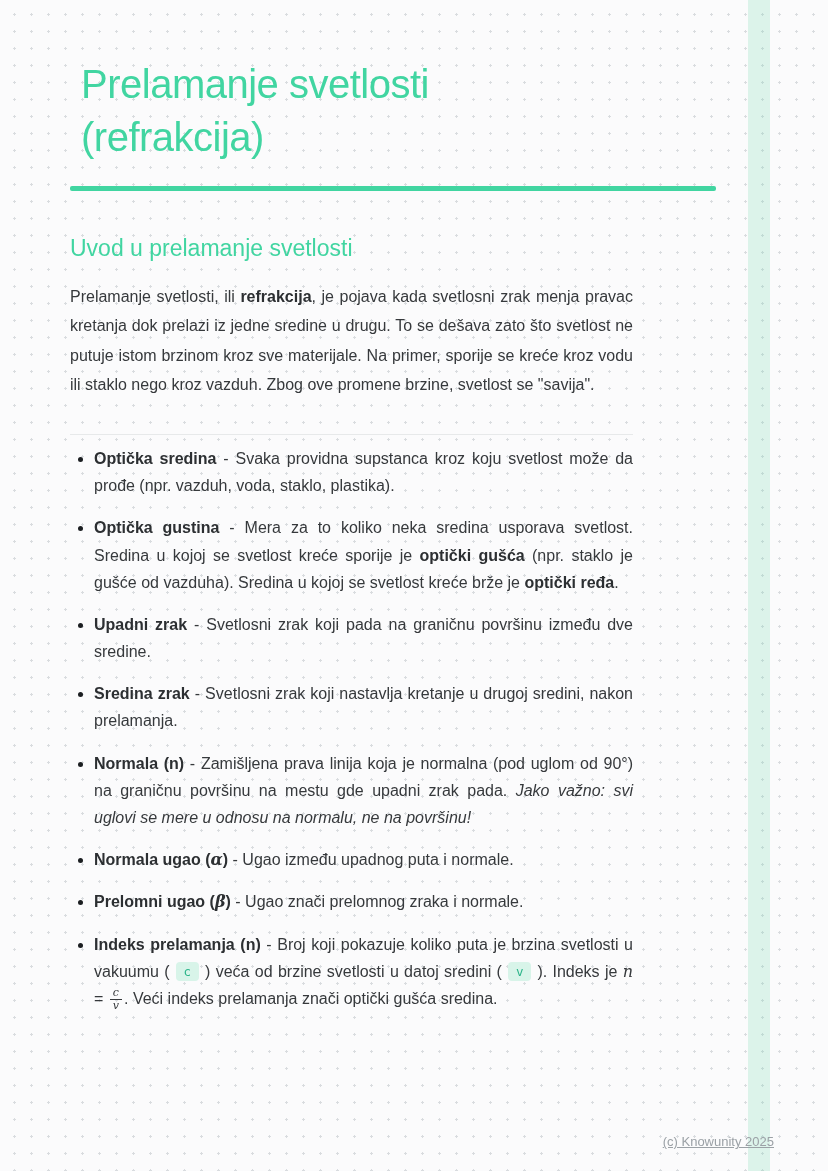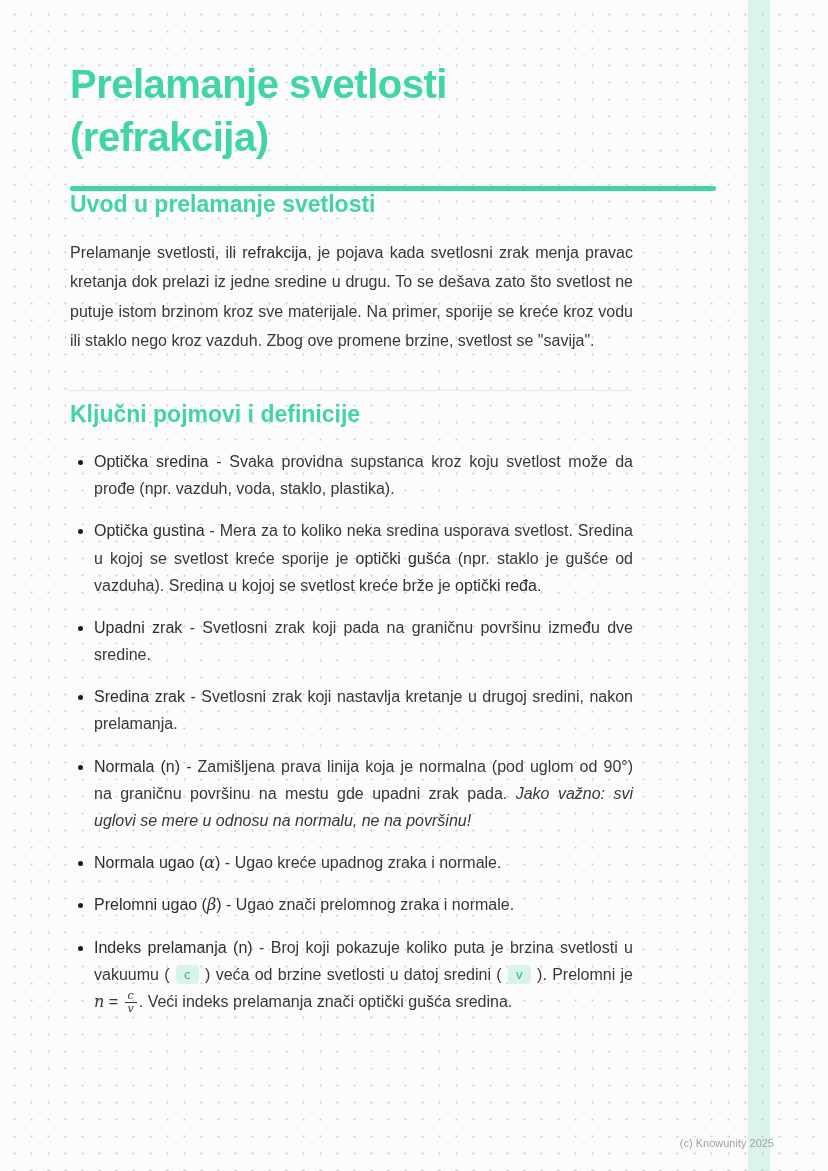--- a/index.html
+++ b/index.html
@@ -21,36 +21,38 @@
     background: rgba(110, 215, 175, 0.22);
   }
   .content {
     position: absolute;
     left: 70px; top: 58px;
     width: 563px;
   }
   h1.doc-title {
     font-size: 40px;
     line-height: 1.32;
-    font-weight: 700;
+    font-weight: 400;
     letter-spacing: -0.5px;
     color: #41d5a1;
     width: 650px;
+    margin-left: 11px;
   }
   .title-rule {
     width: 646px;
     height: 5px;
     background: #41d5a1;
     border-radius: 2px;
     margin-top: 22px;
   }
   h2.section-heading {
     font-size: 23px;
-    font-weight: 700;
+    font-weight: 400;
     color: #41d5a1;
+    margin-top: 44px;
     margin-bottom: 20px;
   }
   p.body-text {
     font-size: 16px;
     line-height: 1.85;
     text-align: justify;
     margin-bottom: 22px;
   }
   .divider {
     border: none;
@@ -62,21 +64,21 @@
     padding-left: 24px;
     margin-top: 6px;
   }
   ul.terms-list li {
     font-size: 16px;
     line-height: 1.7;
     text-align: justify;
     margin-bottom: 15px;
   }
   ul.terms-list li::marker { color: #1b1e21; }
-  b { font-weight: 400; color: #2c2f32; }
+  b { font-weight: 700; color: #2c2f32; }
   .ital { font-style: italic; }
   .mvar {
     font-family: "DejaVu Serif", serif;
     font-style: italic;
   }
   .chip {
     display: inline-block;
     background: #d8f4e9;
     color: #2bb489;
     font-family: "DejaVu Sans Mono", monospace;
@@ -97,62 +99,62 @@
     font-size: 11px;
     line-height: 1.15;
     margin: 0 2px;
   }
   .frac .num { border-bottom: 1px solid #36393c; padding: 0 3px; }
   .frac .den { padding: 0 3px; }
   .footer-credit {
     position: absolute;
     right: 54px;
     bottom: 22px;
-    font-size: 11px;
+    font-size: 13px;
     color: #9ba1a6;
     z-index: 2;
+    text-decoration: underline;
   }
 </style>
 </head>
 <body>
 
 <div class="accent-strip"></div>
 
 <div class="content">
 
   <h1 class="doc-title"><span>Prelamanje svetlosti</span><br><span>(refrakcija)</span></h1>
 
   <div class="title-rule"></div>
 
   <h2 class="section-heading">Uvod u prelamanje svetlosti</h2>
 
   <p class="body-text"><span>Prelamanje svetlosti, ili </span><b>refrakcija</b><span>, je pojava kada svetlosni zrak menja pravac kretanja dok prelazi iz jedne sredine u drugu. To se dešava zato što svetlost ne putuje istom brzinom kroz sve materijale. Na primer, sporije se kreće kroz vodu ili staklo nego kroz vazduh. Zbog ove promene brzine, svetlost se "savija".</span></p>
 
 
   <hr class="divider">
 
-  <h2 class="section-heading">Ključni pojmovi i definicije</h2>
 
   <ul class="terms-list">
 
     <li><b>Optička sredina</b><span> - </span><span>Svaka providna supstanca kroz koju svetlost može da prođe (npr. vazduh, voda, staklo, plastika).</span></li>
 
     <li><b>Optička gustina</b><span> - </span><span>Mera za to koliko neka sredina usporava svetlost. Sredina u kojoj se svetlost kreće sporije je </span><b>optički gušća</b><span> (npr. staklo je gušće od vazduha). Sredina u kojoj se svetlost kreće brže je </span><b>optički ređa</b><span>.</span></li>
 
     <li><b>Upadni zrak</b><span> - </span><span>Svetlosni zrak koji pada na graničnu površinu između dve sredine.</span></li>
 
     <li><b>Sredina zrak</b><span> - </span><span>Svetlosni zrak koji nastavlja kretanje u drugoj sredini, nakon prelamanja.</span></li>
 
     <li><b>Normala (n)</b><span> - </span><span>Zamišljena prava linija koja je normalna (pod uglom od 90°) na graničnu površinu na mestu gde upadni zrak pada. </span><span class="ital">Jako važno: svi uglovi se mere u odnosu na normalu, ne na površinu!</span></li>
 
-    <li><b><span>Normala ugao (</span><span class="mvar">α</span><span>)</span></b><span> - </span><span>Ugao kreće upadnog zraka i normale.</span></li>
+    <li><b><span>Normala ugao (</span><span class="mvar">α</span><span>)</span></b><span> - </span><span>Ugao između upadnog puta i normale.</span></li>
 
     <li><b><span>Prelomni ugao (</span><span class="mvar">β</span><span>)</span></b><span> - </span><span>Ugao znači prelomnog zraka i normale.</span></li>
 
-    <li><b>Indeks prelamanja (n)</b><span> - </span><span>Broj koji pokazuje koliko puta je brzina svetlosti u vakuumu (</span><span class="chip">c</span><span>) veća od brzine svetlosti u datoj sredini (</span><span class="chip">v</span><span>). Prelomni je </span><span class="mvar">n</span><span> = </span><span class="frac">
+    <li><b>Indeks prelamanja (n)</b><span> - </span><span>Broj koji pokazuje koliko puta je brzina svetlosti u vakuumu (</span><span class="chip">c</span><span>) veća od brzine svetlosti u datoj sredini (</span><span class="chip">v</span><span>). Indeks je </span><span class="mvar">n</span><span> = </span><span class="frac">
           <span class="num">c</span>
           <span class="den">v</span>
         </span><span>. Veći indeks prelamanja znači optički gušća sredina.</span></li>
 
   </ul>
 
 </div>
 
 <div class="footer-credit">(c) Knowunity 2025</div>
 

